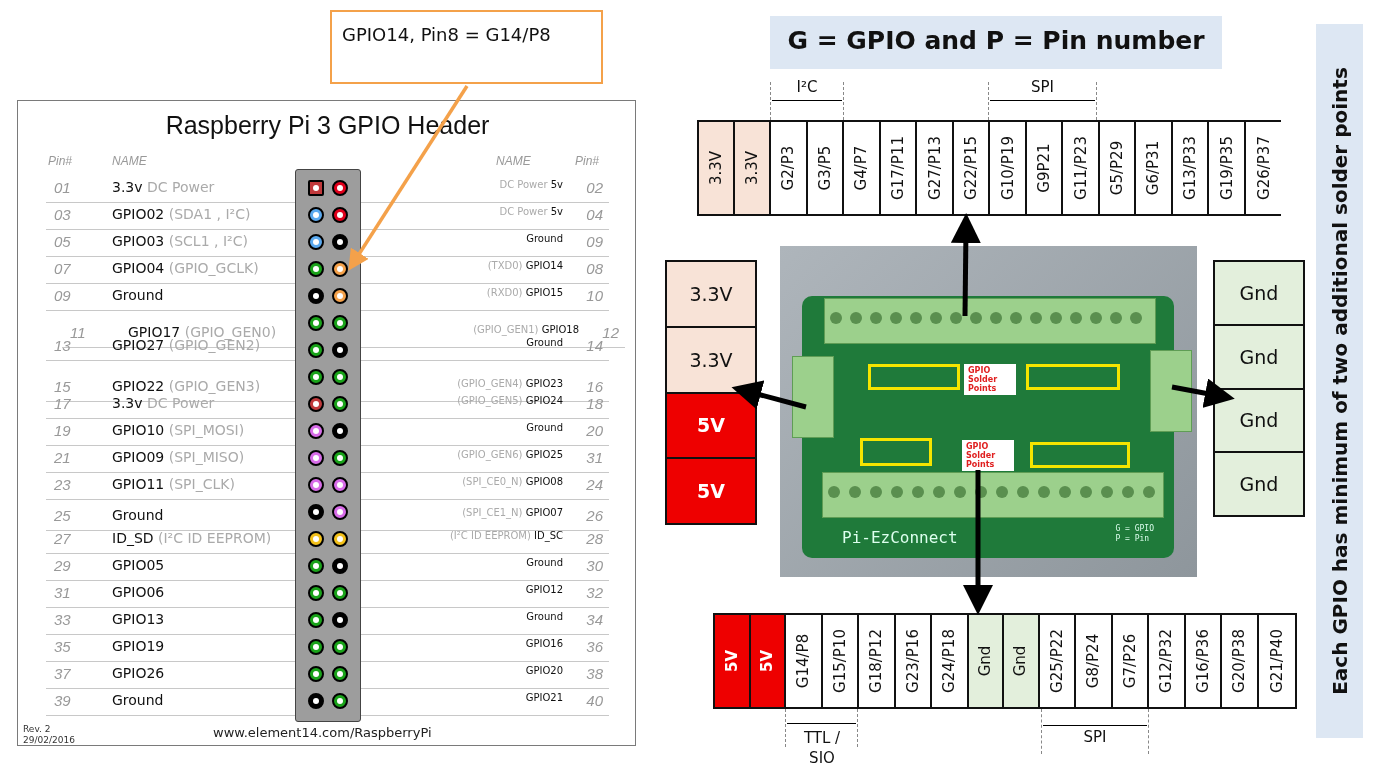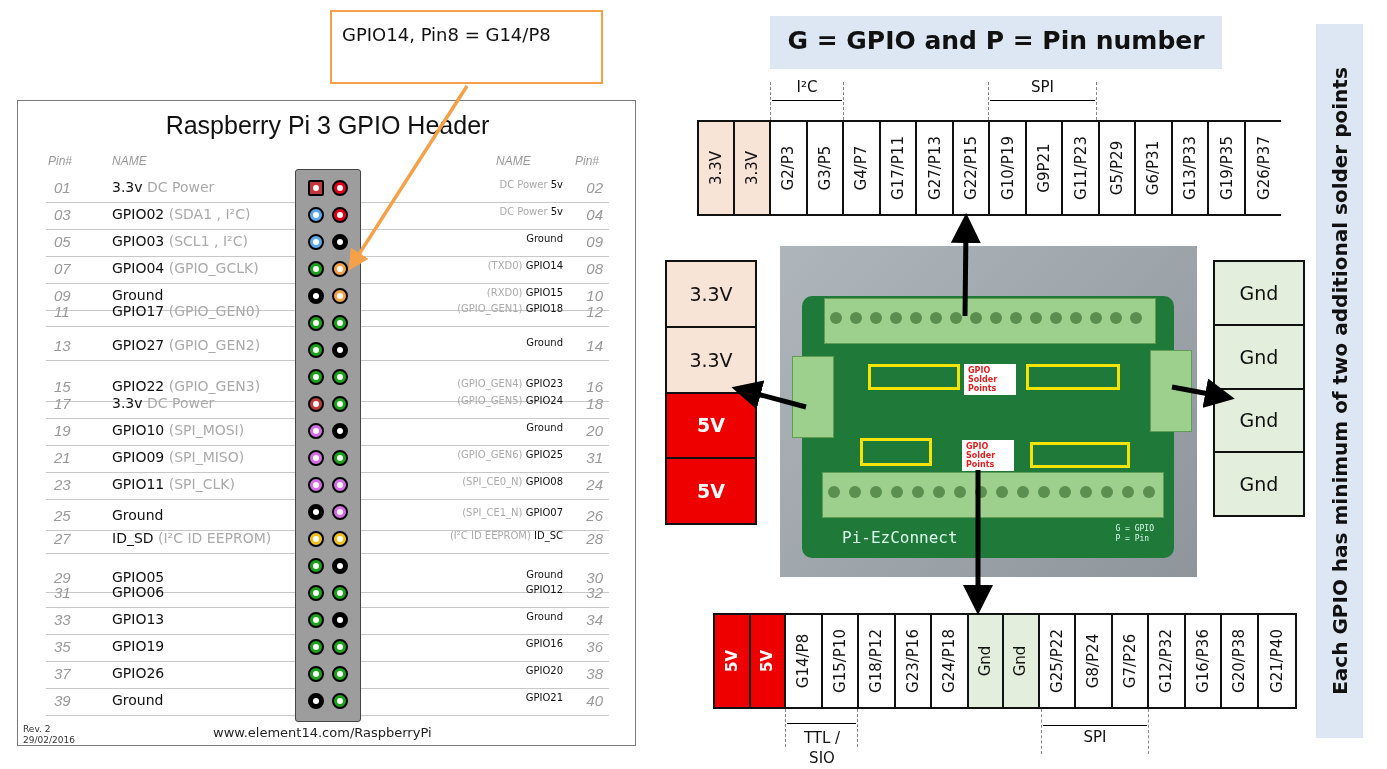--- a/index.html
+++ b/index.html
@@ -98,21 +98,21 @@
         <span class="name-l"><span class="">GPIO04</span><span class="sub"> (GPIO_GCLK)</span></span>
         <span class="name-r"><span class="sub">(TXD0) </span><span class="">GPIO14</span></span>
         <span class="pin-r">08</span>
       </div>
       <div class="row" style="top: 182px;">
         <span class="pin-l">09</span>
         <span class="name-l"><span class="">Ground</span><span class="sub"></span></span>
         <span class="name-r"><span class="sub">(RXD0) </span><span class="">GPIO15</span></span>
         <span class="pin-r">10</span>
       </div>
-      <div class="row" style="top: 198px;">
+      <div class="row" style="top: 219px; margin-left: 16px;">
         <span class="pin-l">11</span>
         <span class="name-l"><span class="">GPIO17</span><span class="sub"> (GPIO_GEN0)</span></span>
         <span class="name-r"><span class="sub">(GPIO_GEN1) </span><span class="">GPIO18</span></span>
         <span class="pin-r">12</span>
       </div>
       <div class="row" style="top: 232px;">
         <span class="pin-l">13</span>
         <span class="name-l"><span class="">GPIO27</span><span class="sub"> (GPIO_GEN2)</span></span>
         <span class="name-r"><span class="sub"></span><span class="">Ground</span></span>
         <span class="pin-r">14</span>
@@ -152,21 +152,21 @@
         <span class="name-l"><span class="">Ground</span><span class="sub"></span></span>
         <span class="name-r"><span class="sub">(SPI_CE1_N) </span><span class="">GPIO07</span></span>
         <span class="pin-r">26</span>
       </div>
       <div class="row" style="top: 425px;">
         <span class="pin-l">27</span>
         <span class="name-l"><span class="">ID_SD</span><span class="sub"> (I²C ID EEPROM)</span></span>
         <span class="name-r"><span class="sub">(I²C ID EEPROM) </span><span class="">ID_SC</span></span>
         <span class="pin-r">28</span>
       </div>
-      <div class="row" style="top: 464px;">
+      <div class="row" style="top: 452px;">
         <span class="pin-l">29</span>
         <span class="name-l"><span class="">GPIO05</span><span class="sub"></span></span>
         <span class="name-r"><span class="sub"></span><span class="">Ground</span></span>
         <span class="pin-r">30</span>
       </div>
       <div class="row" style="top: 479px;">
         <span class="pin-l">31</span>
         <span class="name-l"><span class="">GPIO06</span><span class="sub"></span></span>
         <span class="name-r"><span class="sub"></span><span class="">GPIO12</span></span>
         <span class="pin-r">32</span>

